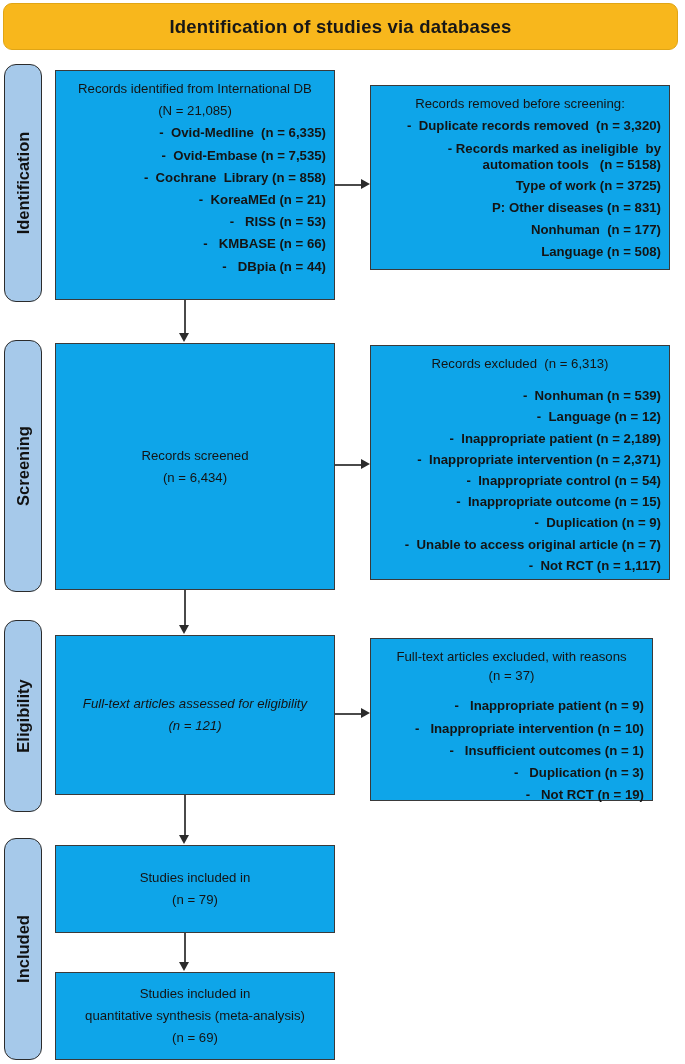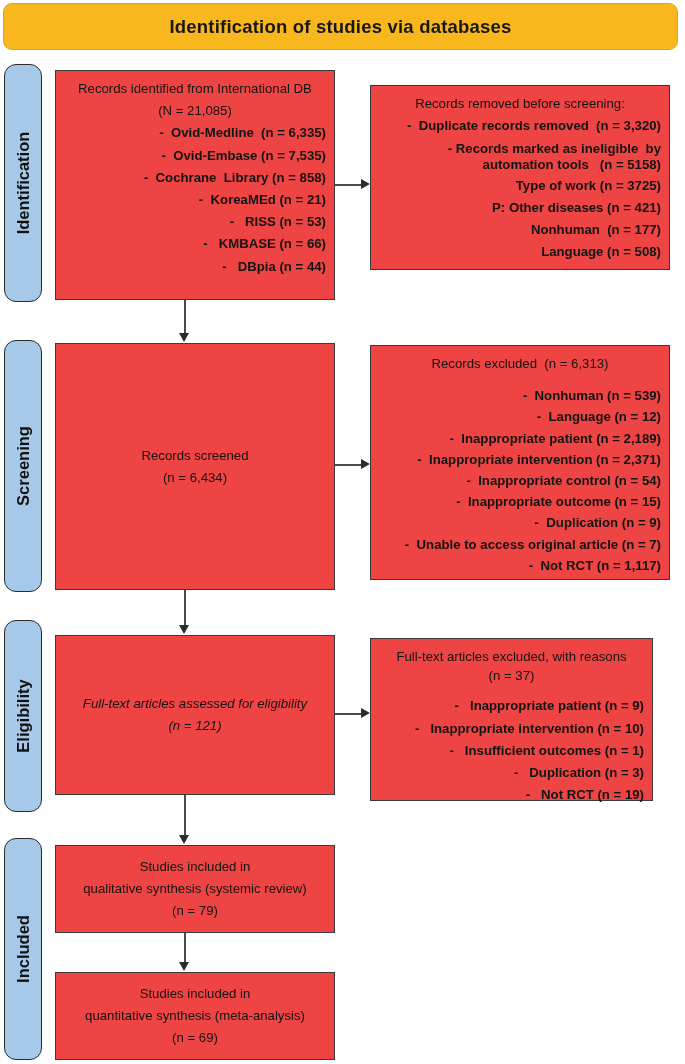--- a/index.html
+++ b/index.html
@@ -15,21 +15,21 @@
   .banner span{font-size:18.5px;font-weight:bold;letter-spacing:.2px;color:#171717;}
 
   
   .stage{position:absolute;left:4px;width:36px;background:#A6C9EA;
          border:1.4px solid #2c2c2c;border-radius:12px;}
   .stage .lbl{position:absolute;left:50%;top:50%;
               transform:translate(-50%,-50%) rotate(-90deg);
               white-space:nowrap;font-size:16.5px;font-weight:bold;color:#111;}
 
   
-  .box{position:absolute;background:#ef4444;border:1.5px solid #3a3a3a;
+  .box{position:absolute;background:#0ea5e9;border:1.5px solid #3a3a3a;
        box-sizing:border-box;}
   .box .inner{position:absolute;left:0;top:50%;transform:translateY(-50%);
               width:100%;box-sizing:border-box;padding:0 8px;}
   .box.topalign .inner{top:0;transform:none;padding-top:11px;}
   .ctr{text-align:center;}
   .ln{font-size:13.2px;line-height:1.0;color:#141414;white-space:pre;}
   .box .ln{margin:0 0 9px 0;}
   .box .ln:last-child{margin-bottom:0;}
   .il{display:block;text-align:right;white-space:pre;font-weight:bold;}
   .wrap{white-space:pre-wrap;}
@@ -80,21 +80,21 @@
     </div>
   </div>
 
   <div class="box topalign" style="left:370px;top:85px;width:300px;height:185px;">
     <div class="inner ctr">
       <div class="ln">Records removed before screening:</div>
       <div class="ln il" style="padding-left:14px"> -  Duplicate records removed  (n = 3,320)</div>
       <div class="ln il wrap" style="padding-left:10px;line-height:1.15;margin-bottom:7px"> - Records marked as ineligible  by
 automation tools   (n = 5158)</div>
       <div class="ln il" style="padding-left:48px">Type of work (n = 3725)</div>
-      <div class="ln il" style="padding-left:48px">P: Other diseases (n = 421)</div>
+      <div class="ln il" style="padding-left:48px">P: Other diseases (n = 831)</div>
       <div class="ln il" style="padding-left:48px">Nonhuman  (n = 177)</div>
       <div class="ln il" style="padding-left:48px">Language (n = 508)</div>
     </div>
   </div>
 
   <div class="box" style="left:55px;top:343px;width:280px;height:247px;">
     <div class="inner ctr">
       <div class="ln">Records screened</div>
       <div class="ln">(n = 6,434)</div>
     </div>
@@ -130,21 +130,20 @@
       <div class="ln il" style="padding-left:36px">-   Inappropriate intervention (n = 10)</div>
       <div class="ln il" style="padding-left:36px">-   Insufficient outcomes (n = 1)</div>
       <div class="ln il" style="padding-left:36px">-   Duplication (n = 3)</div>
       <div class="ln il" style="padding-left:36px">-   Not RCT (n = 19)</div>
     </div>
   </div>
 
   <div class="box" style="left:55px;top:845px;width:280px;height:88px;">
     <div class="inner ctr">
       <div class="ln">Studies included in</div>
-      <div class="ln">qualitative synthesis (systemic review)</div>
       <div class="ln">(n = 79)</div>
     </div>
   </div>
 
   <div class="box" style="left:55px;top:972px;width:280px;height:88px;">
     <div class="inner ctr">
       <div class="ln">Studies included in</div>
       <div class="ln">quantitative synthesis (meta-analysis)</div>
       <div class="ln">(n = 69)</div>
     </div>

